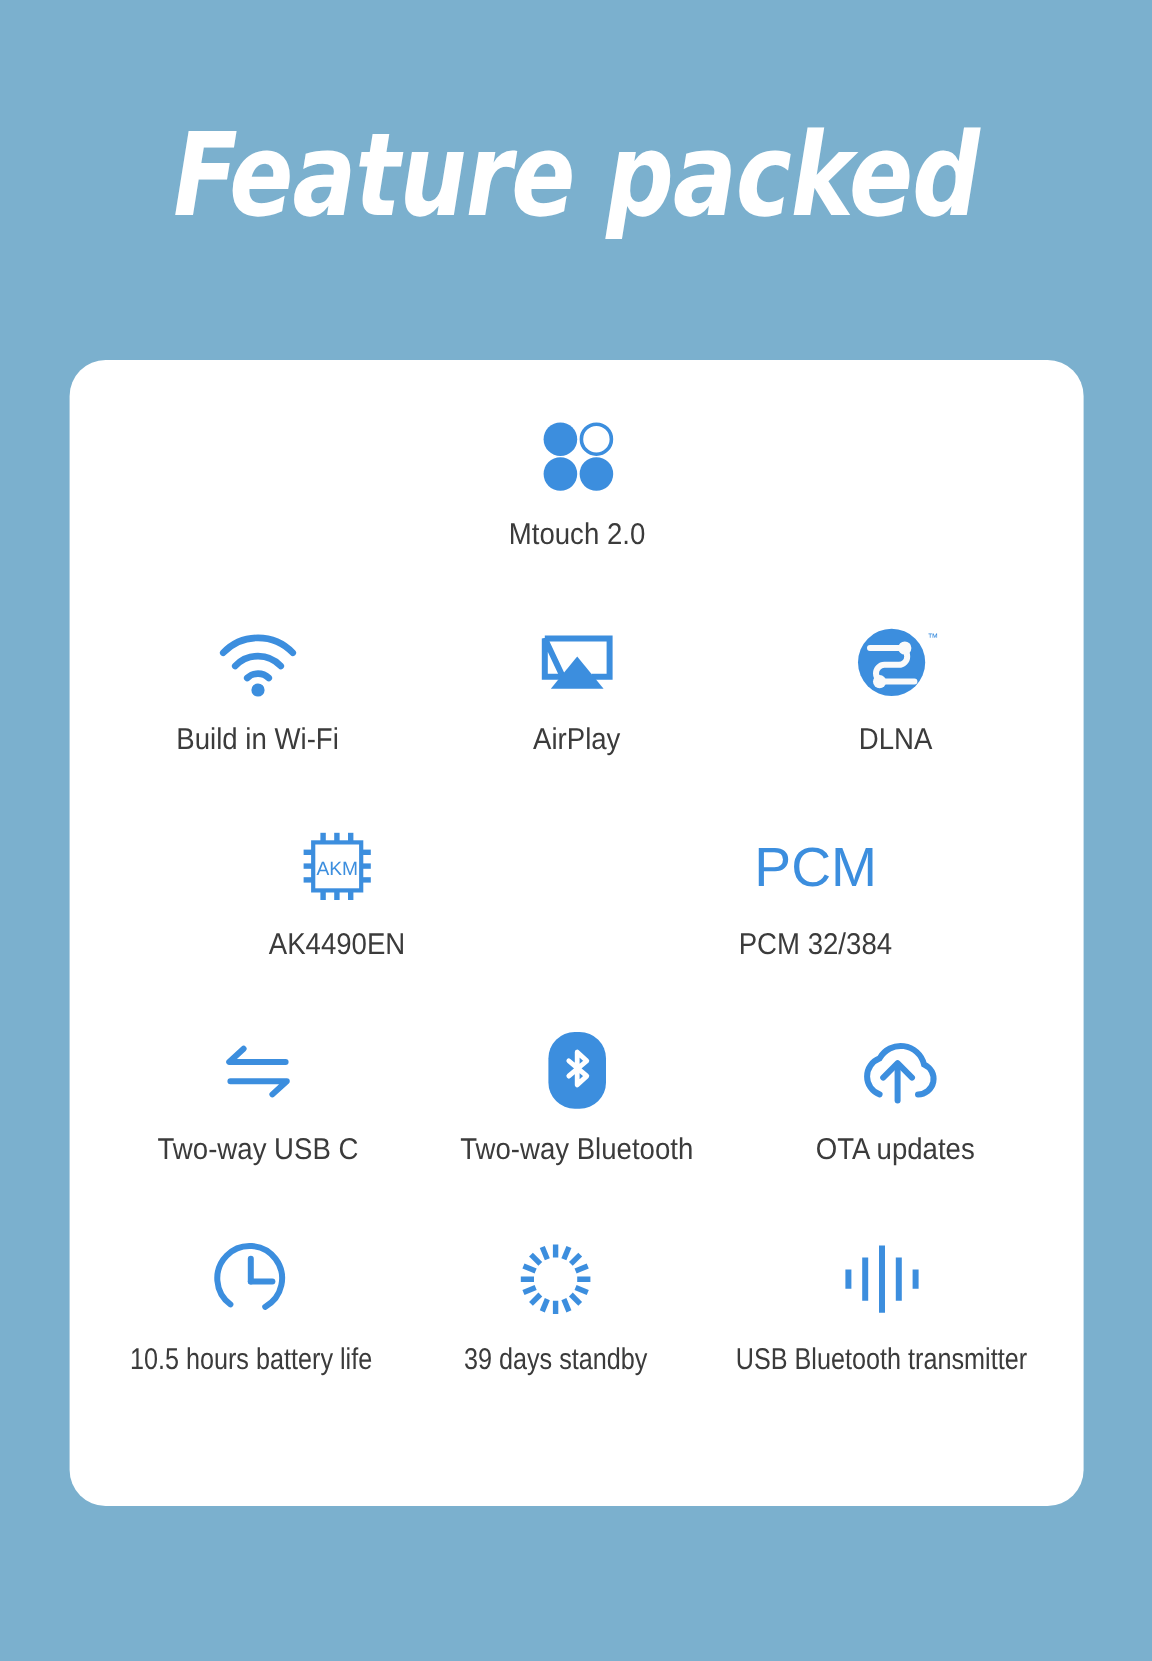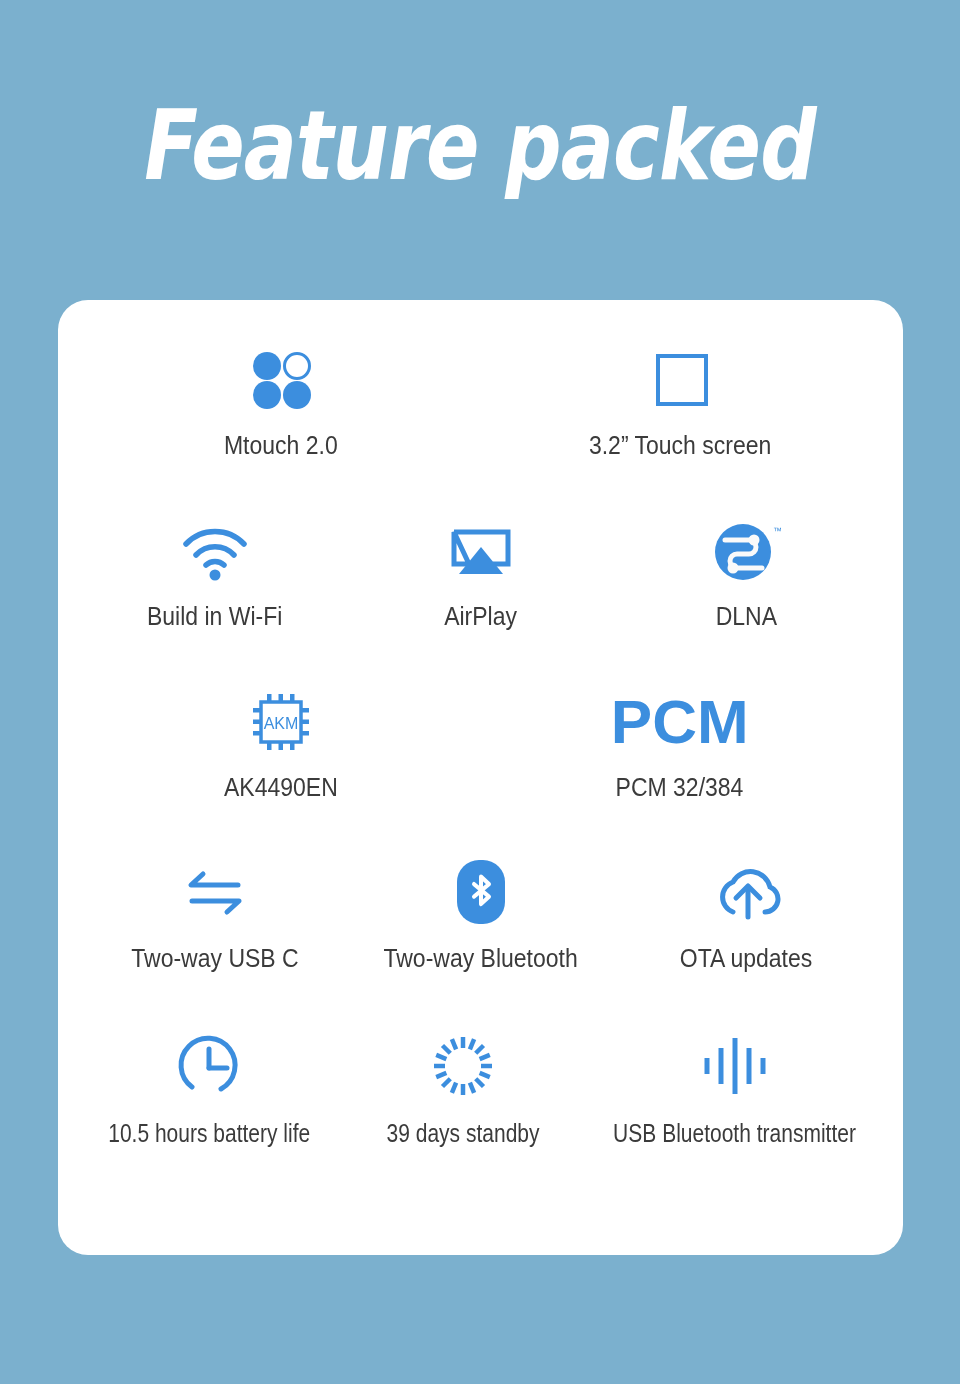--- a/index.html
+++ b/index.html
@@ -97,22 +97,22 @@
   .wordmark {
     font-family: "Liberation Serif", serif;
     font-weight: bold;
     font-size: 52px;
     color: #3c8ede;
     letter-spacing: -3px;
     line-height: 1;
   }
   .wordmark-sans {
     font-family: "Liberation Sans", sans-serif;
-    font-weight: bold;
-    font-size: 62px;
+    font-weight: normal;
+    font-size: 46px;
     color: #3c8ede;
     letter-spacing: 0px;
     line-height: 1;
   }
 </style>
 </head>
 <body>
 
 <div class="page">
 
@@ -127,28 +127,20 @@
           <svg width="72" height="72" viewBox="0 0 72 72">
             <circle cx="22" cy="22" r="14" fill="#3c8ede"></circle>
             <circle cx="52" cy="22" r="12.5" fill="none" stroke="#3c8ede" stroke-width="3"></circle>
             <circle cx="22" cy="51" r="14" fill="#3c8ede"></circle>
             <circle cx="52" cy="51" r="14" fill="#3c8ede"></circle>
           </svg>
         </div>
         <div class="label">Mtouch 2.0</div>
       </div>
 
-      <div class="cell">
-        <div class="icon-box">
-          <svg width="72" height="72" viewBox="0 0 72 72">
-            <rect x="14" y="12" width="48" height="48" fill="none" stroke="#3c8ede" stroke-width="4"></rect>
-          </svg>
-        </div>
-        <div class="label">3.2” Touch screen</div>
-      </div>
 
     </div>
 
     <div class="row">
 
       <div class="cell">
         <div class="icon-box">
           <svg width="74" height="62" viewBox="0 0 74 62">
             <g fill="none" stroke="#3c8ede" stroke-width="5.5" stroke-linecap="round">
               <path d="M8 24 A40 40 0 0 1 66 24"></path>

